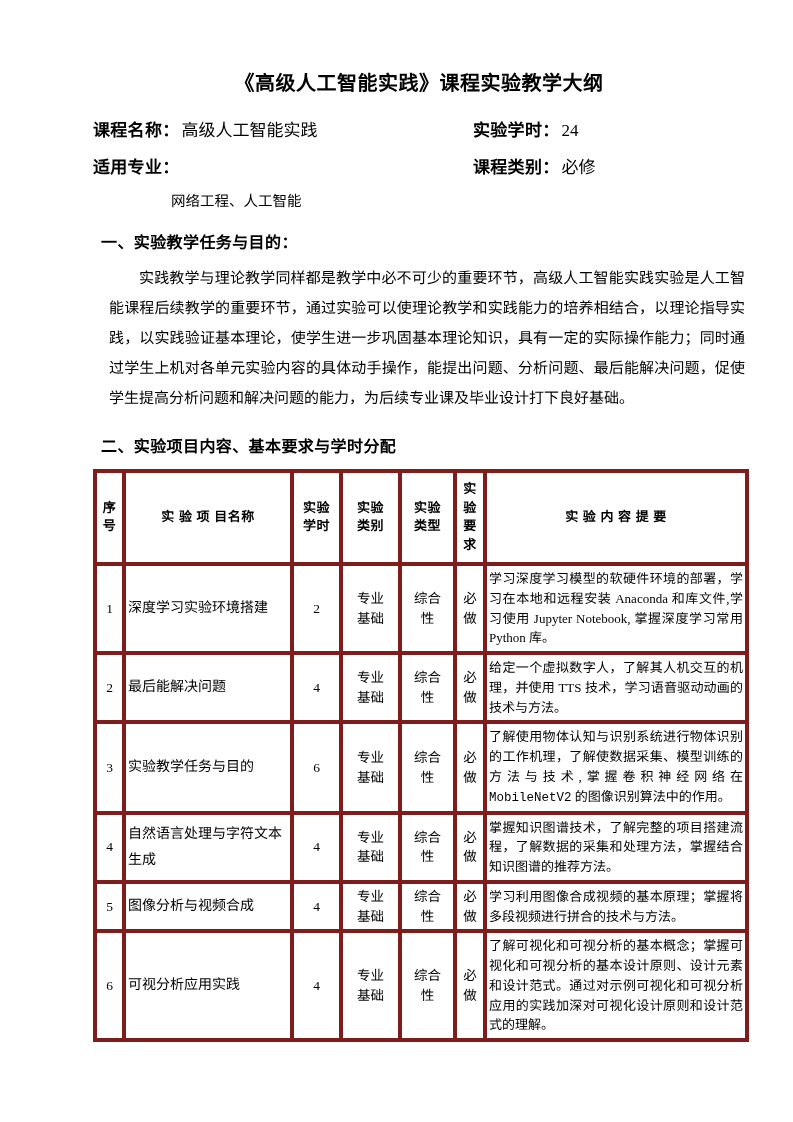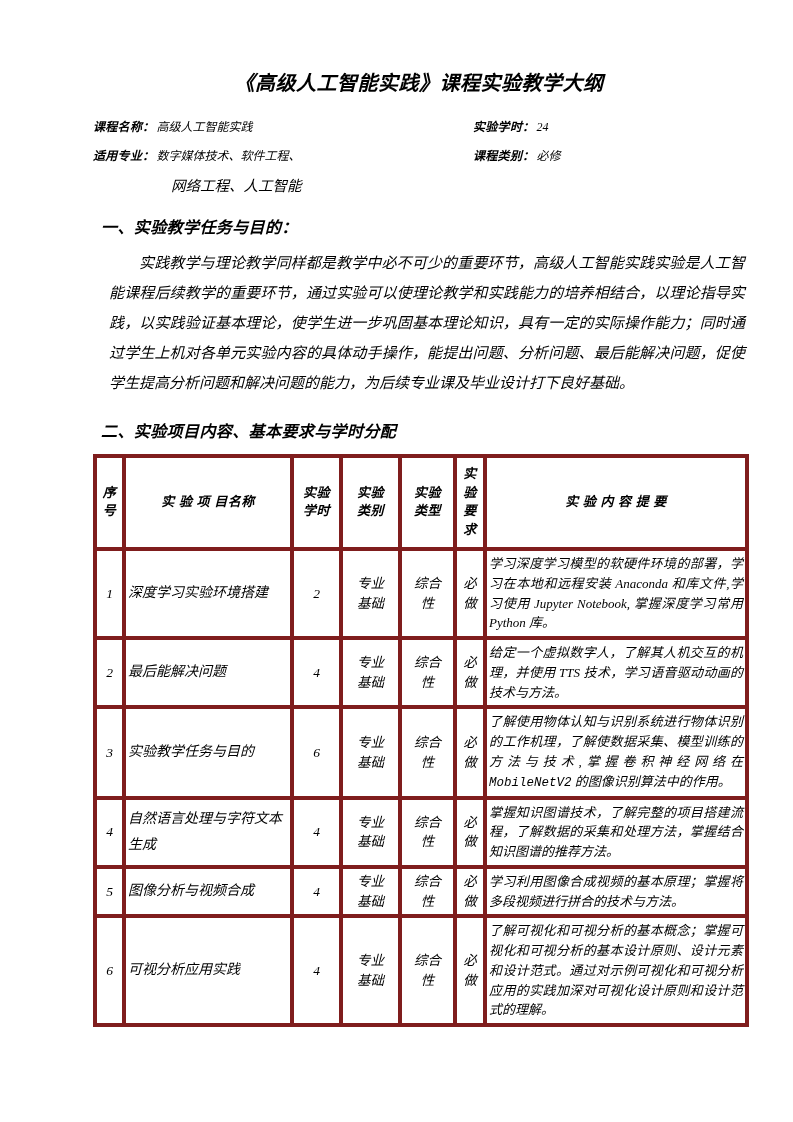--- a/index.html
+++ b/index.html
@@ -17,21 +17,20 @@
     overflow: hidden;
   }
   .page {
     position: absolute;
     left: 0;
     top: 0;
     width: 793px;
     height: 1071px;
     box-sizing: border-box;
     padding: 16px;
-    font-style: italic;
   }
   .content {
     position: absolute;
     left: 93px;
     top: 70px;
     width: 652px;
   }
 
   
   .doc-title {
@@ -45,21 +44,21 @@
   }
 
   
   .meta-block {
     margin: 0 0 6px 0;
   }
   .meta-row {
     display: flex;
     align-items: flex-end;
     margin-bottom: 11px;
-    font-size: 12px;
+    font-size: 17px;
     line-height: 1.5;
   }
   .meta-left {
     width: 380px;
     display: flex;
     align-items: flex-start;
   }
   .meta-right {
     flex: 1;
     display: flex;
@@ -192,21 +191,20 @@
         </div>
         <div class="meta-right">
           <span class="meta-label">实验学时：</span>
           <span class="meta-value">24</span>
         </div>
       </div>
 
       <div class="meta-row">
         <div class="meta-left">
           <span class="meta-label">适用专业：</span>
-          <span class="meta-value">数字媒体技术、软件工程、</span>
         </div>
         <div class="meta-right">
           <span class="meta-label">课程类别：</span>
           <span class="meta-value">必修</span>
         </div>
       </div>
 
       <div class="meta-cont">网络工程、人工智能</div>
     </div>
 

